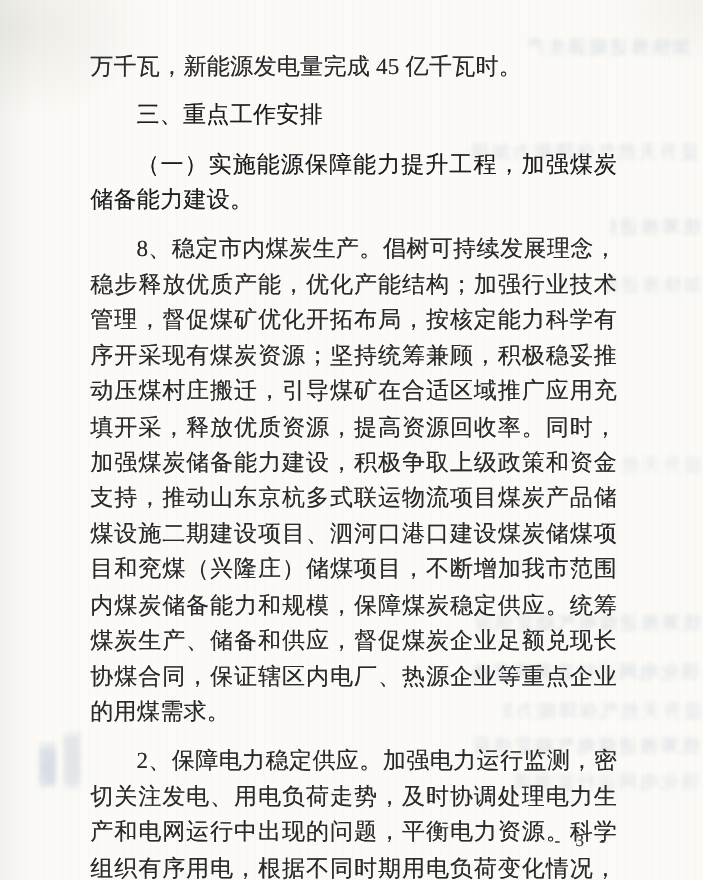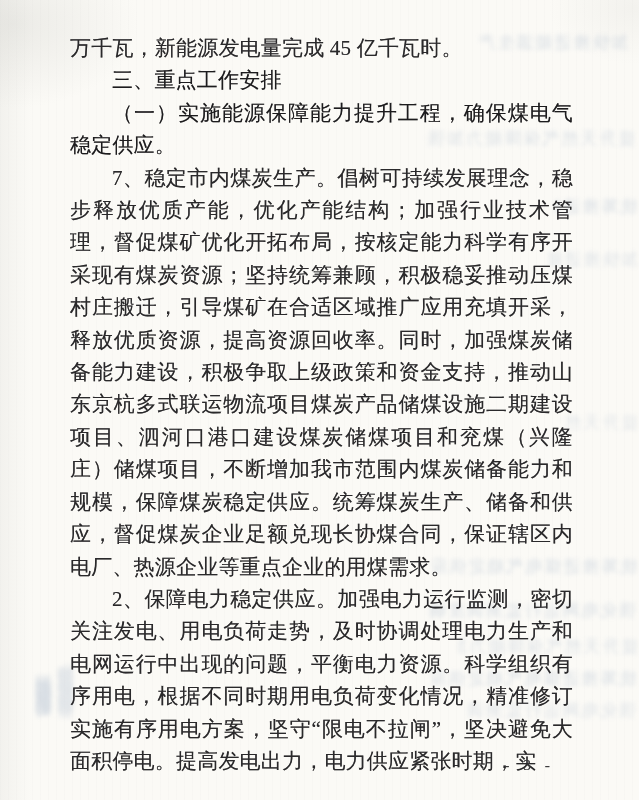--- a/index.html
+++ b/index.html
@@ -26,21 +26,21 @@
   }
   .bleed.vert{
     writing-mode:vertical-rl;height:150px;width:24px;transform:scaleY(-1);
   }
   .content{
     position:absolute;z-index:1;left:70px;top:32px;width:503px;
     font-size:21px;line-height:32.4px;color:#2a292b;
     text-align:justify;letter-spacing:0.2px;
     text-shadow:0 0 0.5px rgba(40,40,42,0.55);
   }
-  .content p{margin:0;padding:0;}
+  .content p{margin:12px;padding:0;}
   .cont{text-indent:0;}
   .para{text-indent:2em;}
   .h1, .h2{font-weight:normal;text-indent:2em;color:#1d1c1e;}
   .lead{font-weight:bold;color:#232225;}
   .pagenum{
     position:absolute;z-index:1;right:84px;bottom:26px;
     font-size:15.5px;letter-spacing:5px;color:#3a3a3c;
     text-shadow:0 0 0.5px rgba(40,40,42,0.5);
   }
 </style>
@@ -58,19 +58,19 @@
   <div class="bleed" style="top:600px;left:430px;width:206px;opacity:.40;">强化电网运行监测调度确保安全稳定运行供电</div>
   <div class="bleed" style="top:636px;left:458px;width:180px;opacity:.36;">提升天然气保障能力加强储气中落实责任</div>
   <div class="bleed" style="top:668px;left:430px;width:206px;opacity:.42;">统筹推进煤电气稳定供应保障重点工作安排</div>
   <div class="bleed" style="top:700px;left:468px;width:168px;opacity:.34;">强化电网运行监测调度确保安全稳定运行供电</div>
   <div class="bleed vert" style="top:582px;left:30px;">加快推进能源生产供应保障调度</div>
   <div class="bleed vert" style="top:582px;left:52px;opacity:.30;">强化电网运行监测调度确保安全稳定运行供电</div>
 
   <div class="content">
     <p class="cont">万千瓦，新能源发电量完成 45 亿千瓦时。</p>
     <p class="h1">三、重点工作安排</p>
-    <p class="h2">（一）实施能源保障能力提升工程，确保煤电气稳定供应。</p>
-    <p class="para">7、稳定市内煤炭生产。倡树可持续发展理念，稳步释放优质产能，优化产能结构；加强行业技术管理，督促煤矿优化开拓布局，按核定能力科学有序开采现有煤炭资源；坚持统筹兼顾，积极稳妥推动压煤村庄搬迁，引导煤矿在合适区域推广应用充填开采，释放优质资源，提高资源回收率。同时，加强煤炭储备能力建设，积极争取上级政策和资金支持，推动山东京杭多式联运物流项目煤炭产品储煤设施二期建设项目、泗河口港口建设煤炭储煤项目和兖煤（兴隆庄）储煤项目，不断增加我市范围内煤炭储备能力和规模，保障煤炭稳定供应。统筹煤炭生产、储备和供应，督促煤炭企业足额兑现长协煤合同，保证辖区内电厂、热源企业等重点企业的用煤需求。</p>
+    <p class="h2">（一）实施能源保障能力提升工程，加强煤炭储备能力建设。</p>
+    <p class="para">8、稳定市内煤炭生产。倡树可持续发展理念，稳步释放优质产能，优化产能结构；加强行业技术管理，督促煤矿优化开拓布局，按核定能力科学有序开采现有煤炭资源；坚持统筹兼顾，积极稳妥推动压煤村庄搬迁，引导煤矿在合适区域推广应用充填开采，释放优质资源，提高资源回收率。同时，加强煤炭储备能力建设，积极争取上级政策和资金支持，推动山东京杭多式联运物流项目煤炭产品储煤设施二期建设项目、泗河口港口建设煤炭储煤项目和兖煤（兴隆庄）储煤项目，不断增加我市范围内煤炭储备能力和规模，保障煤炭稳定供应。统筹煤炭生产、储备和供应，督促煤炭企业足额兑现长协煤合同，保证辖区内电厂、热源企业等重点企业的用煤需求。</p>
     <p class="para">2、保障电力稳定供应。加强电力运行监测，密切关注发电、用电负荷走势，及时协调处理电力生产和电网运行中出现的问题，平衡电力资源。科学组织有序用电，根据不同时期用电负荷变化情况，精准修订实施有序用电方案，坚守“限电不拉闸”，坚决避免大面积停电。提高发电出力，电力供应紧张时期，实</p>
   </div>
 
   <div class="pagenum">- 3 -</div>
 </div>
 
 </body></html>

